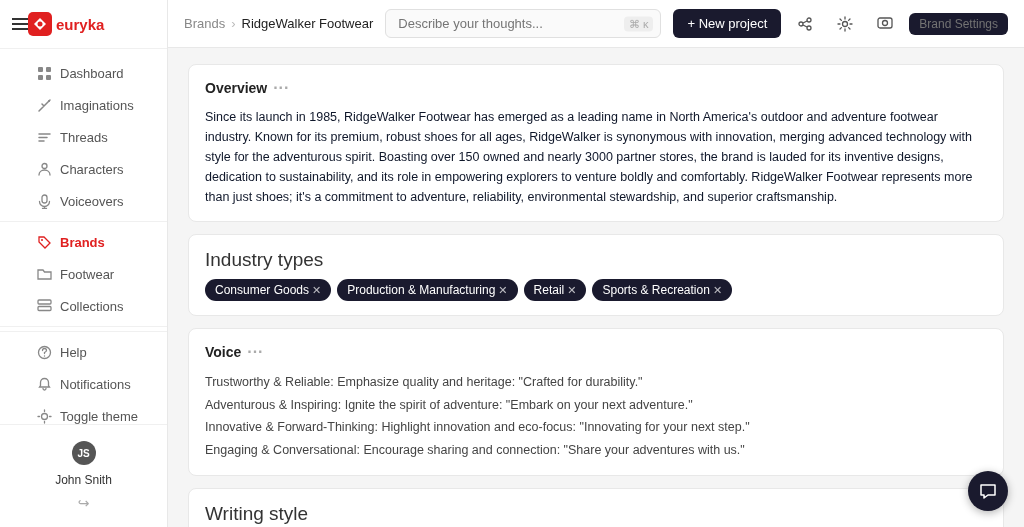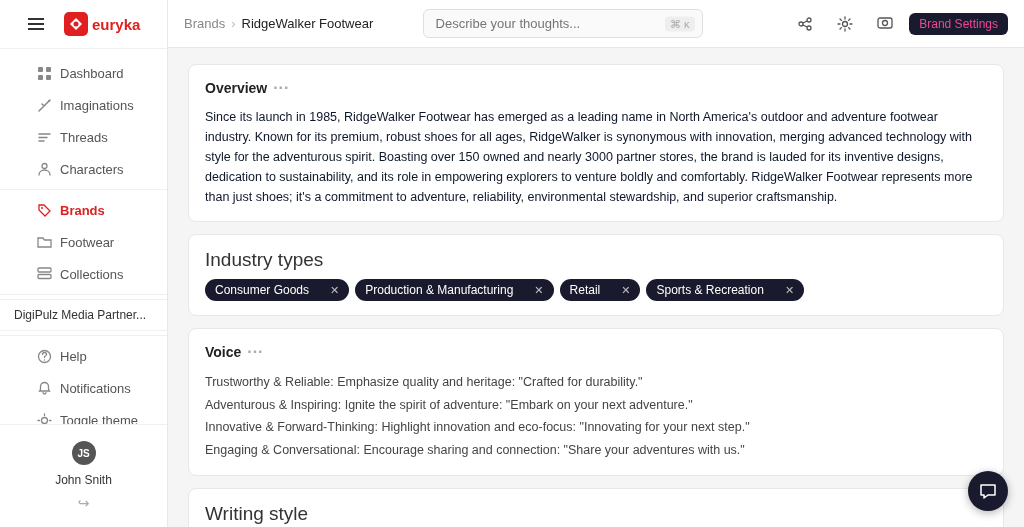--- a/index.html
+++ b/index.html
@@ -1,20 +1,20 @@
 <!DOCTYPE html>
 <html><head>
   <meta charset="utf-8">
   <style>
     * { box-sizing: border-box; margin: 0; padding: 0; }
     body { font-family: -apple-system, BlinkMacSystemFont, 'Segoe UI', sans-serif; background: #f5f5f5; display: flex; height: 527px; overflow: hidden; font-size: 13px; }
     
     
     .sidebar { width: 168px; background: #fff; border-right: 1px solid #e8e8e8; display: flex; flex-direction: column; height: 100%; flex-shrink: 0; }
-    .sidebar-top { padding: 12px 28px; display: flex; align-items: center; gap: 20px; border-bottom: 1px solid #f0f0f0; }
+    .sidebar-top { padding: 12px 12px; display: flex; align-items: center; gap: 0; border-bottom: 1px solid #f0f0f0; }
     .hamburger { cursor: pointer; display: flex; flex-direction: column; gap: 3px; }
     .hamburger span { display: block; width: 16px; height: 2px; background: #333; }
     .logo { display: flex; align-items: center; gap: 4px; font-weight: 700; font-size: 15px; color: #e02020; }
     .logo-icon { width: 24px; height: 24px; background: #e02020; border-radius: 5px; display: flex; align-items: center; justify-content: center; }
     .logo-icon svg { width: 16px; height: 16px; fill: white; }
     
     .sidebar-nav { flex: 1; padding: 8px 0; overflow-y: auto; }
     .nav-item { display: flex; align-items: flex-end; gap: 8px; padding: 8px 14px; cursor: pointer; color: #555; font-size: 13px; border-radius: 0; margin-left: 22px; }
     .nav-item.active { color: #e02020; font-weight: 500; }
     .nav-item .nav-icon { width: 16px; height: 16px; display: flex; align-items: center; justify-content: center; flex-shrink: 0; }
@@ -31,32 +31,32 @@
     .header { background: #fff; border-bottom: 1px solid #e8e8e8; padding: 0 16px; height: 48px; display: flex; align-items: center; gap: 12px; flex-shrink: 0; position: relative; }
     .breadcrumb { display: flex; align-items: center; gap: 6px; font-size: 13px; color: #555; }
     .breadcrumb-sep { color: #bbb; }
     .breadcrumb-current { color: #222; font-weight: 500; }
     .search-bar { flex: 1; max-width: 280px; margin: 0 auto; position: relative; }
     .search-bar input { width: 100%; padding: 6px 36px 6px 12px; border: 1px solid #e0e0e0; border-radius: 6px; font-size: 13px; color: #999; background: #fafafa; outline: none; }
     .search-shortcut { position: absolute; right: 8px; top: 50%; transform: translateY(-50%); font-size: 11px; color: #aaa; background: #eee; padding: 1px 5px; border-radius: 4px; }
     .header-actions { display: flex; align-items: center; gap: 8px; margin-left: auto; }
     .btn-new-project { background: #1a1a2e; color: white; border: none; padding: 7px 14px; border-radius: 6px; font-size: 13px; cursor: pointer; display: flex; align-items: center; gap: 5px; white-space: nowrap; }
     .icon-btn { width: 32px; height: 32px; display: flex; align-items: center; justify-content: center; cursor: pointer; color: #555; border-radius: 6px; }
-    .brand-settings-badge { background: #1a1a2e; color: #ec4899; padding: 4px 10px; border-radius: 6px; font-size: 12px; white-space: nowrap; }
+    .brand-settings-badge { background: #1a1a2e; color: #737373; padding: 4px 10px; border-radius: 6px; font-size: 12px; white-space: nowrap; }
     
     
     .content { flex: 1; overflow-y: auto; padding: 16px 20px; background: #f5f5f5; }
     
     .section { background: white; border: 1px solid #e8e8e8; border-radius: 8px; margin-bottom: 12px; padding: 14px 16px; }
     .section-header { display: flex; align-items: center; gap: 6px; margin-bottom: 10px; font-size: 14px; font-weight: 600; color: #222; }
     .section-more { color: #aaa; font-size: 16px; cursor: pointer; }
     
     .overview-text { font-size: 12.5px; line-height: 1.6; color: #0f172a; }
     .tags-row { display: flex; flex-wrap: wrap; gap: 6px; margin-top: 8px; }
-    .tag { background: #1a1a2e; color: white; padding: 4px 10px; border-radius: 20px; font-size: 12px; display: flex; align-items: center; gap: 21px; }
+    .tag { background: #1a1a2e; color: white; padding: 4px 10px; border-radius: 20px; font-size: 12px; display: flex; align-items: center; gap: 3px; }
     .tag-x { cursor: pointer; opacity: 0.7; font-size: 11px; }
     
     .voice-text { font-size: 12.5px; line-height: 1.8; color: #444; }
     
     .writing-style-tags { display: flex; flex-wrap: wrap; gap: 6px; margin-top: 8px; }
     
     .section-label { font-size: 19px; font-weight: 400; color: #333; margin-bottom: 8px; }
 
     
     .chat-bubble { position: fixed; bottom: 16px; right: 16px; width: 40px; height: 40px; background: #1a1a2e; border-radius: 50%; display: flex; align-items: center; justify-content: center; cursor: pointer; box-shadow: 0 2px 8px rgba(0,0,0,0.3); }
@@ -115,20 +115,29 @@
     </div>
     <div class="nav-item">
       <div class="nav-icon">
         <svg width="15" height="15" viewBox="0 0 15 15" fill="none">
             <circle cx="7.5" cy="4" r="2.5" stroke="#888" stroke-width="1.3"></circle>
             <path d="M2 13c0-3 2.5-5 5.5-5s5.5 2 5.5 5" stroke="#888" stroke-width="1.3" stroke-linecap="round"></path>
           </svg>
       </div>
       <span>Characters</span>
     </div>
+    <div class="nav-item">
+      <div class="nav-icon">
+        <svg width="15" height="15" viewBox="0 0 15 15" fill="none">
+            <rect x="5" y="1" width="5" height="8" rx="2.5" stroke="#888" stroke-width="1.3"></rect>
+            <path d="M2.5 7.5A5 5 0 0 0 12.5 7.5M7.5 12.5v2M5.5 14.5h4" stroke="#888" stroke-width="1.3" stroke-linecap="round"></path>
+          </svg>
+      </div>
+      <span>Voiceovers</span>
+    </div>
 
     <div class="nav-section"></div>
 
     <div class="nav-item active">
       <div class="nav-icon">
         <svg width="15" height="15" viewBox="0 0 15 15" fill="none">
             <path d="M2 2h5l6 6-5 5-6-6V2z" stroke="#e02020" stroke-width="1.3"></path>
             <circle cx="5" cy="5" r="1" fill="#e02020"></circle>
           </svg>
       </div>
@@ -147,21 +156,20 @@
         <svg width="15" height="15" viewBox="0 0 15 15" fill="none">
             <rect x="1" y="1" width="13" height="4" rx="1" stroke="#888" stroke-width="1.3"></rect>
             <rect x="1" y="7.5" width="13" height="4" rx="1" stroke="#888" stroke-width="1.3"></rect>
           </svg>
       </div>
       <span>Collections</span>
     </div>
 
     <div class="nav-section"></div>
 
-    <div class="digipulz">DigiPulz Media Partner...</div>
 
     <div class="nav-section"></div>
 
     <div class="nav-item">
       <div class="nav-icon">
         <svg width="15" height="15" viewBox="0 0 15 15" fill="none">
             <circle cx="7.5" cy="7.5" r="6" stroke="#888" stroke-width="1.3"></circle>
             <path d="M5.5 5.5c0-1.1.9-2 2-2s2 .9 2 2c0 1-1 1.5-2 2v1" stroke="#888" stroke-width="1.3" stroke-linecap="round"></path>
             <circle cx="7.5" cy="11" r="0.7" fill="#888"></circle>
           </svg>
@@ -207,20 +215,21 @@
     <div class="breadcrumb">
       <span style="color:#888;">Brands</span>
       <span class="breadcrumb-sep">›</span>
       <span class="breadcrumb-current">RidgeWalker Footwear</span>
     </div>
     <div class="search-bar">
       <input type="text" placeholder="Describe your thoughts..." style="">
       <span class="search-shortcut">⌘ κ</span>
     </div>
     <div class="header-actions">
+      <button class="btn-new-project">+ New project</button>
       <div class="icon-btn">
         <svg width="16" height="16" viewBox="0 0 16 16" fill="none">
             <circle cx="12" cy="4" r="2" stroke="#555" stroke-width="1.3"></circle>
             <circle cx="4" cy="8" r="2" stroke="#555" stroke-width="1.3"></circle>
             <circle cx="12" cy="12" r="2" stroke="#555" stroke-width="1.3"></circle>
             <path d="M6 7l4-2M6 9l4 2" stroke="#555" stroke-width="1.3"></path>
           </svg>
       </div>
       <div class="icon-btn">
         <svg width="16" height="16" viewBox="0 0 16 16" fill="none">

